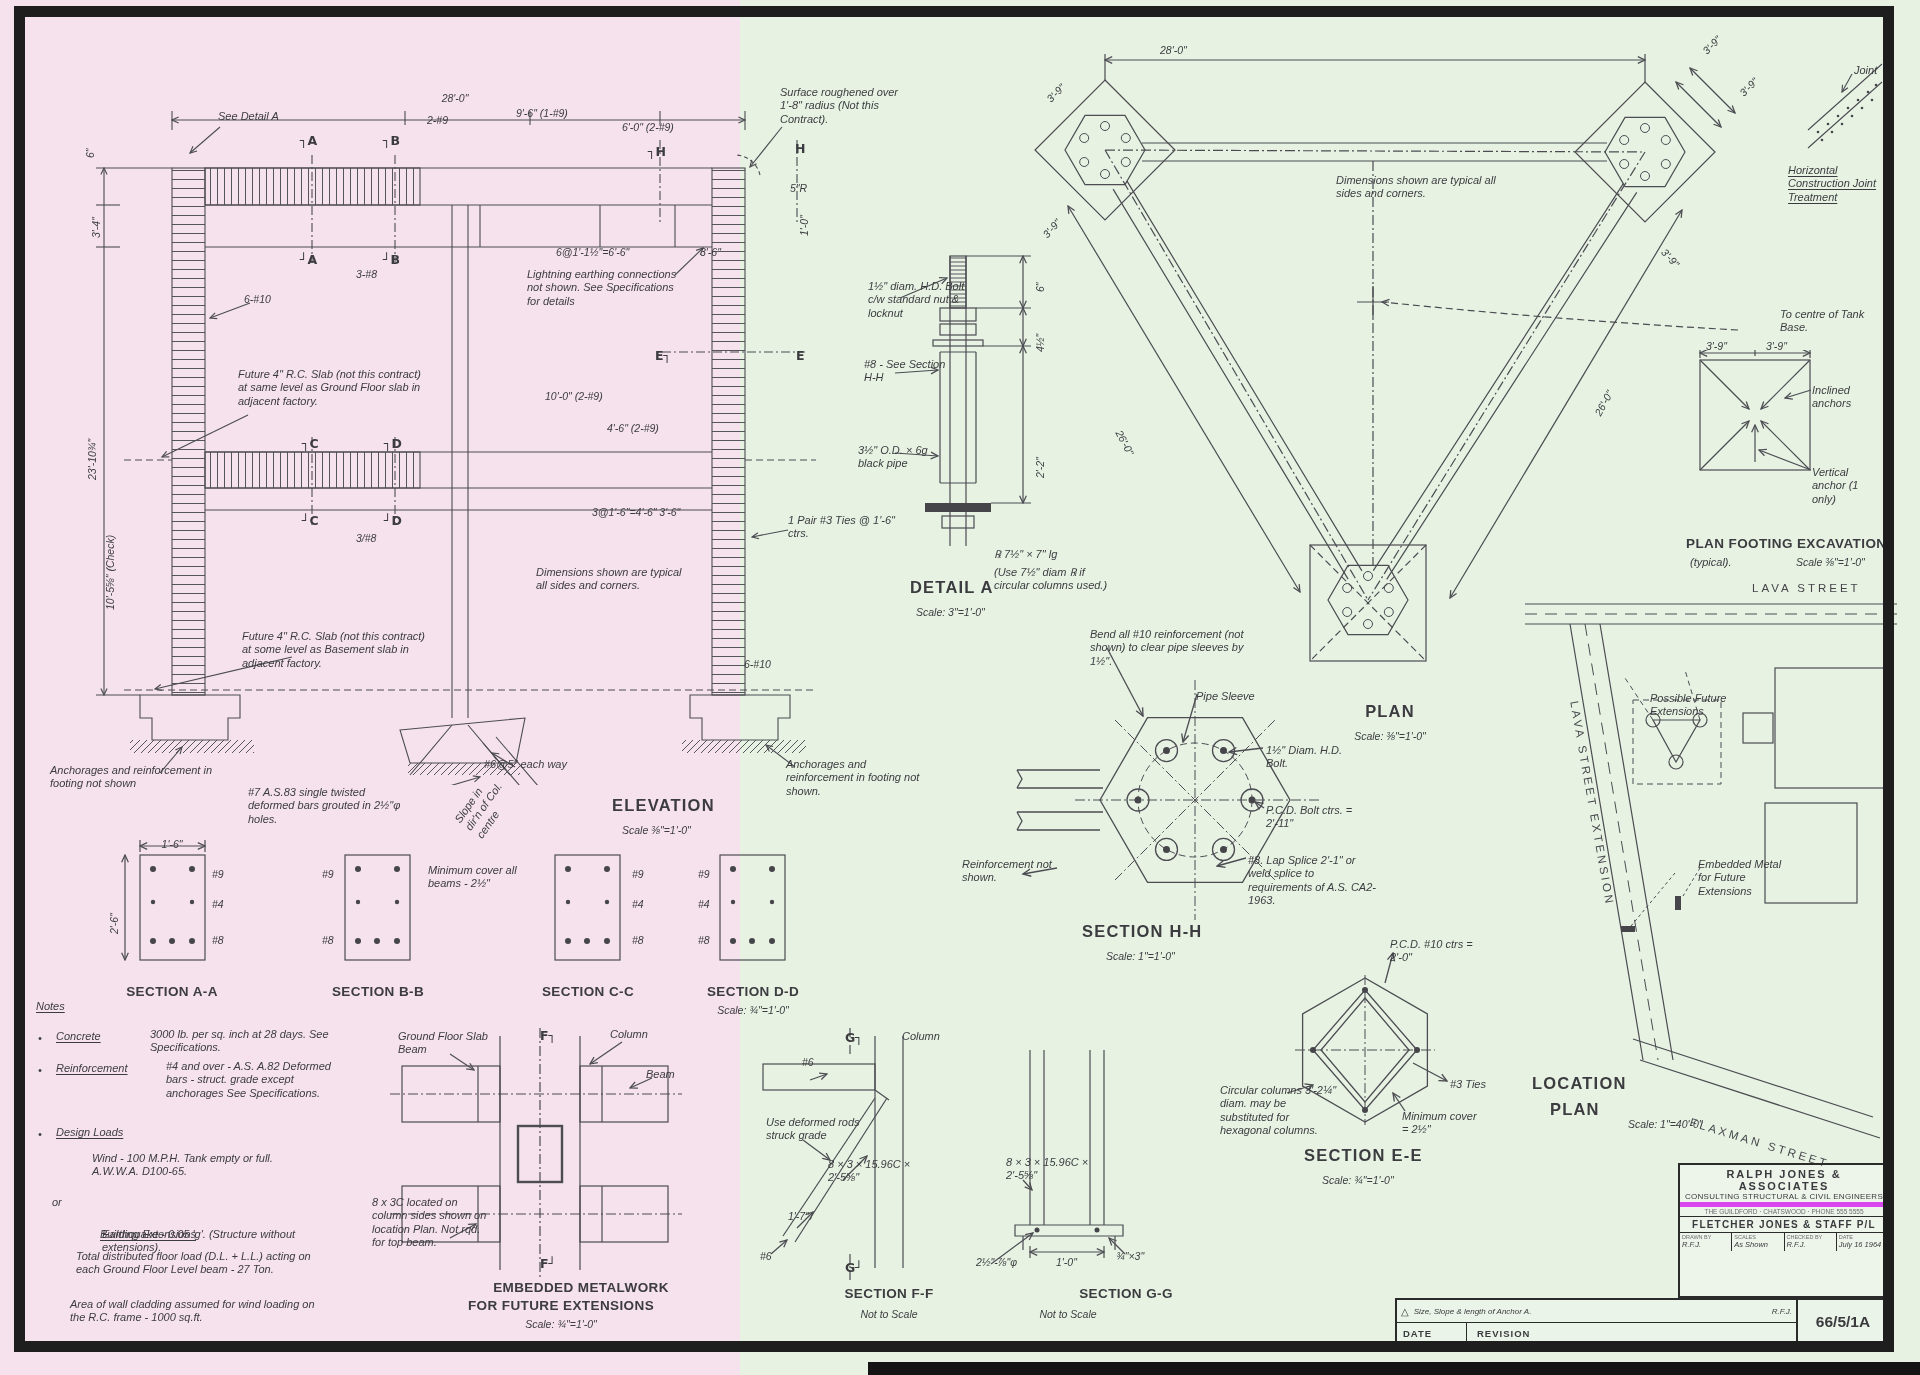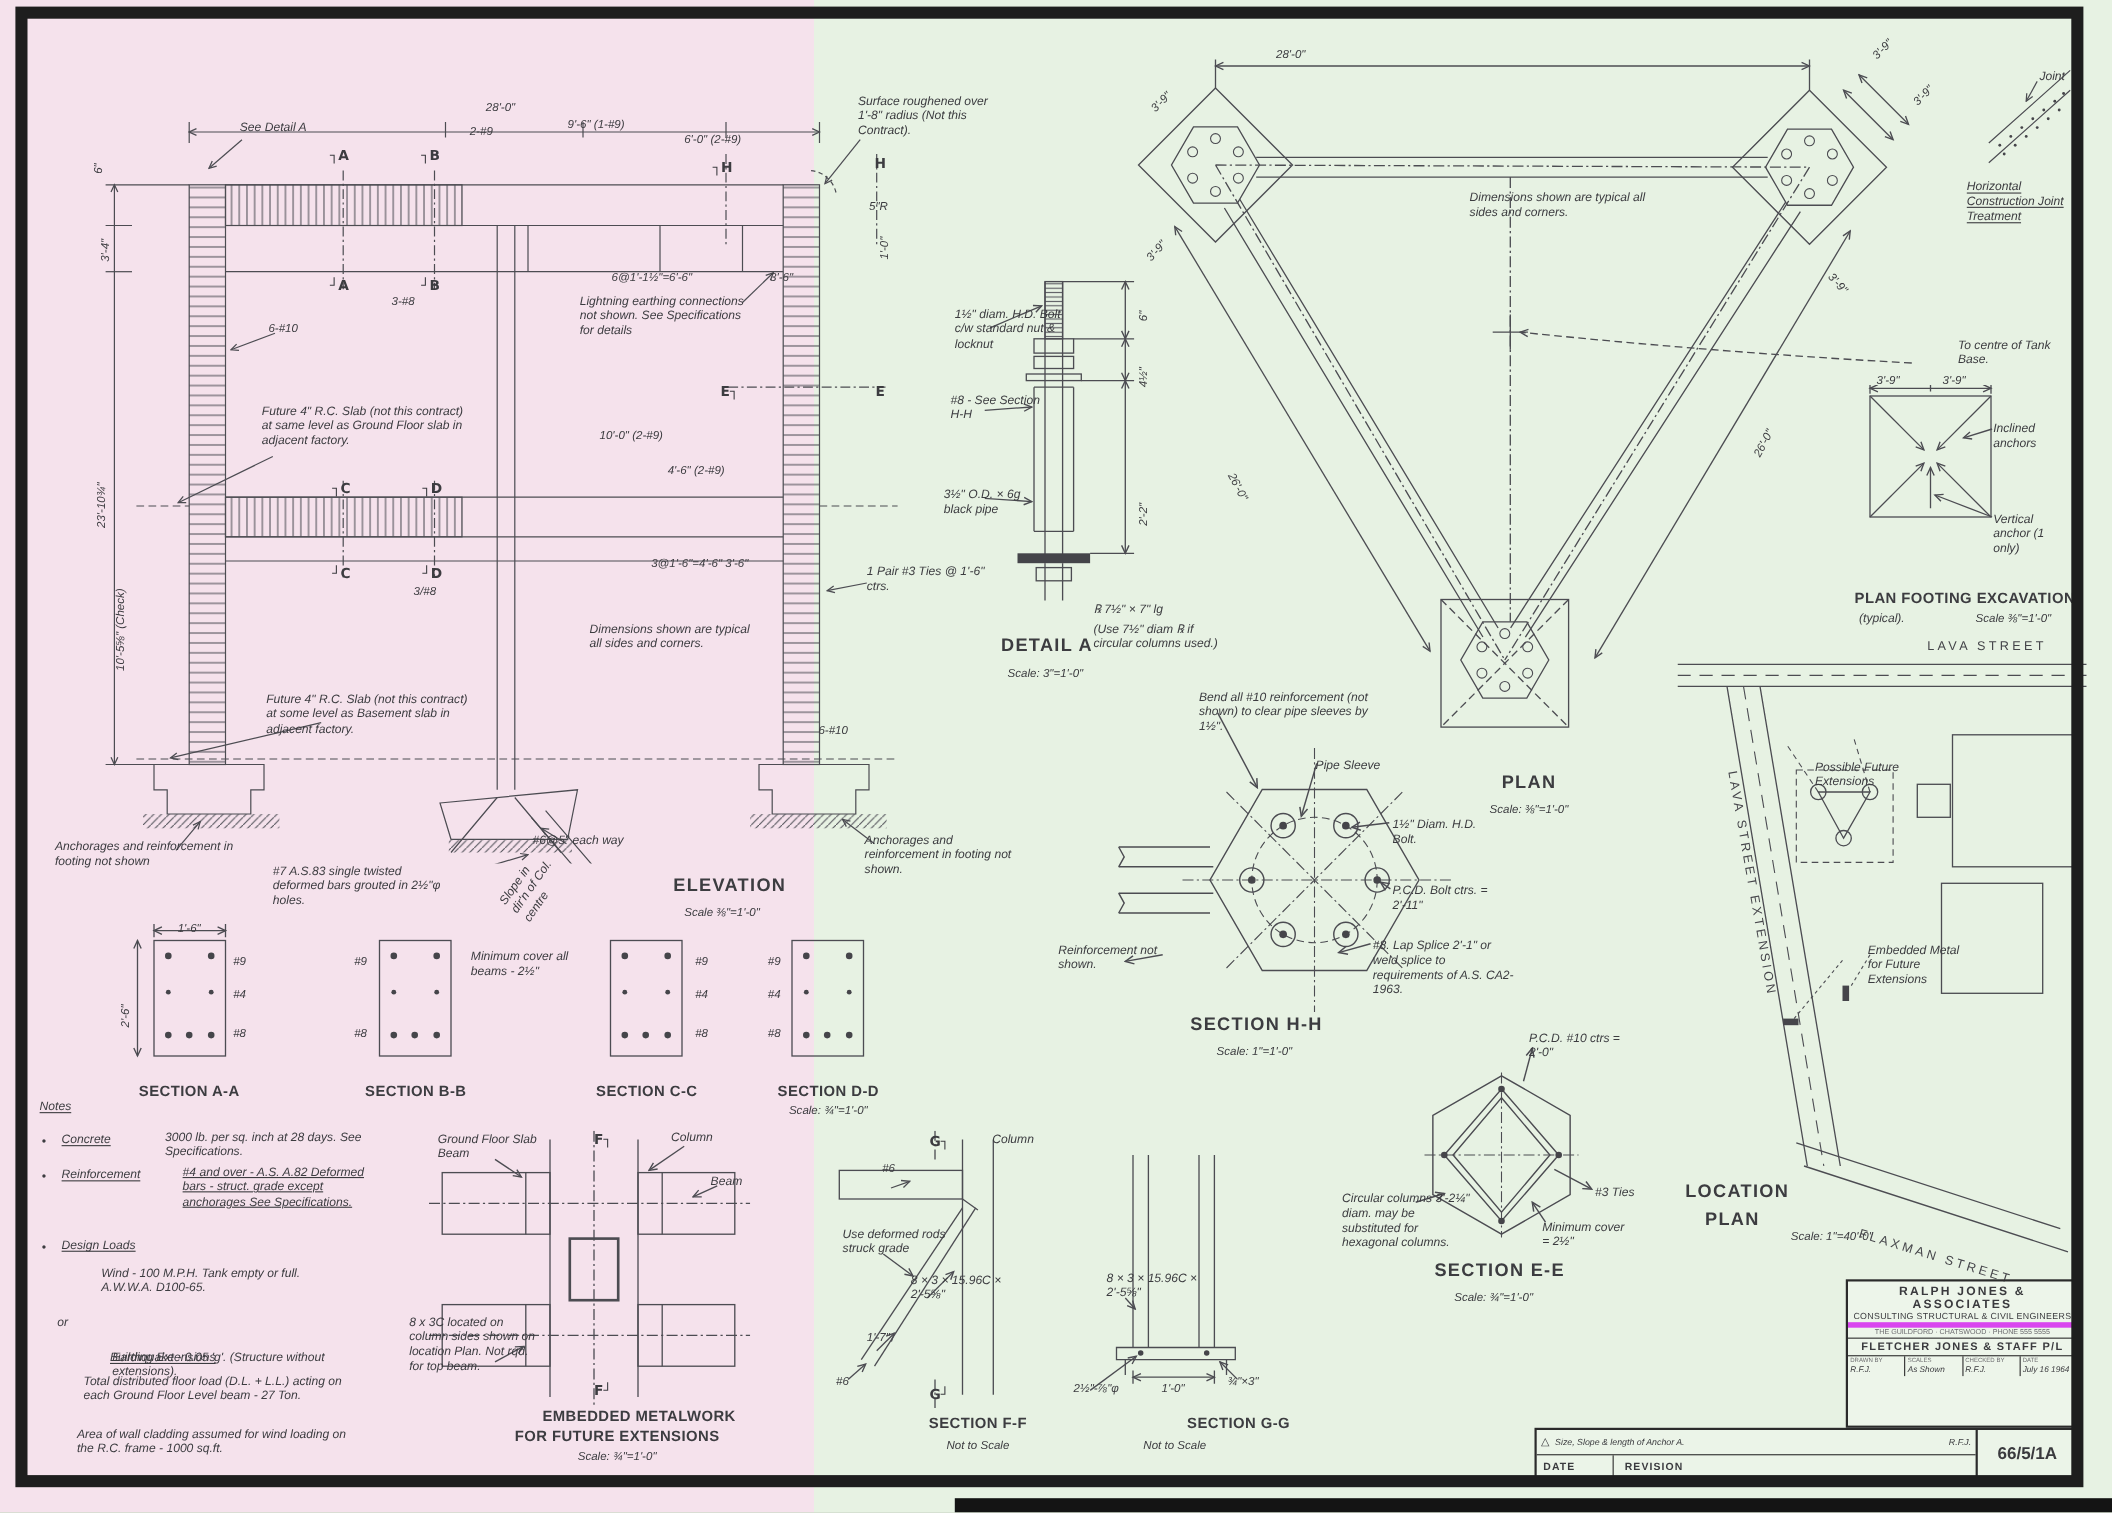--- a/index.html
+++ b/index.html
@@ -438,21 +438,21 @@
       <div class="ann note" style="left: 527px; top: 268px; width: 150px; white-space: normal;">Lightning earthing connections not shown. See Specifications for details</div>
       <div class="ann marker" style="left: 655px; top: 348px;">E┐</div>
       <div class="ann marker" style="left: 796px; top: 348px;">E</div>
       <div class="ann note" style="left: 238px; top: 368px; width: 185px; white-space: normal;">Future 4" R.C. Slab (not this contract) at same level as Ground Floor slab in adjacent factory.</div>
       <div class="ann dim" style="left: 545px; top: 390px;">10'-0" (2-#9)</div>
       <div class="ann dim" style="left: 607px; top: 422px;">4'-6" (2-#9)</div>
       <div class="ann marker" style="left: 302px; top: 436px;">┐C</div>
       <div class="ann marker" style="left: 384px; top: 436px;">┐D</div>
       <div class="ann marker" style="left: 302px; top: 513px;">┘C</div>
       <div class="ann marker" style="left: 384px; top: 513px;">┘D</div>
-      <div class="ann dim" style="left: 356px; top: 532px; margin-left: 20px;">3/#8</div>
+      <div class="ann dim" style="left: 356px; top: 532px;">3/#8</div>
       <div class="ann dim" style="left: 592px; top: 506px;">3@1'-6"=4'-6"  3'-6"</div>
       <div class="ann note" style="left: 788px; top: 514px; width: 118px; white-space: normal;">1 Pair #3 Ties @ 1'-6" ctrs.</div>
       <div class="ann note" style="left: 536px; top: 566px; width: 150px; white-space: normal;">Dimensions shown are typical all sides and corners.</div>
       <div class="ann note" style="left: 242px; top: 630px; width: 185px; white-space: normal;">Future 4" R.C. Slab (not this contract) at some level as Basement slab in adjacent factory.</div>
       <div class="ann dim" style="left: 744px; top: 658px;">6-#10</div>
       <div class="ann dim" style="left: 798px; top: 236px; transform: rotate(-90deg); transform-origin: left top;">1'-0"</div>
       <div class="ann note" style="left: 50px; top: 764px; width: 165px; white-space: normal;">Anchorages and reinforcement in footing not shown</div>
       <div class="ann note" style="left: 484px; top: 758px;">#6@5" each way</div>
       <div class="ann note" style="left: 248px; top: 786px; width: 165px; white-space: normal;">#7 A.S.83 single twisted deformed bars grouted in 2½"φ holes.</div>
       <div class="ann note" style="left: 452px; top: 818px; width: 62px; white-space: normal; transform: rotate(-55deg); transform-origin: left top;">Slope in dir'n of Col. centre</div>
@@ -477,21 +477,21 @@
       <div class="ann dim" style="left: 698px; top: 898px;">#4</div>
       <div class="ann dim" style="left: 698px; top: 934px;">#8</div>
       <div class="ann title" style="left: 753px; top: 984px; transform: translateX(-50%); transform-origin: center top;">SECTION D-D</div>
       <div class="ann subtitle" style="left: 753px; top: 1004px; transform: translateX(-50%); transform-origin: center top;">Scale: ¾"=1'-0"</div>
       <div class="ann note uline" style="left: 36px; top: 1000px;">Notes</div>
       <div class="ann note" style="left: 38px; top: 1032px;">•</div>
       <div class="ann note uline" style="left: 56px; top: 1030px;">Concrete</div>
       <div class="ann note" style="left: 150px; top: 1028px; width: 185px; white-space: normal;">3000 lb. per sq. inch at 28 days. See Specifications.</div>
       <div class="ann note" style="left: 38px; top: 1064px;">•</div>
       <div class="ann note uline" style="left: 56px; top: 1062px;">Reinforcement</div>
-      <div class="ann note" style="left: 166px; top: 1060px; width: 182px; white-space: normal; text-decoration: underline;">#4 and over - A.S. A.82 Deformed bars - struct. grade except anchorages See Specifications.</div>
+      <div class="ann note" style="left: 166px; top: 1060px; width: 182px; white-space: normal;">#4 and over - A.S. A.82 Deformed bars - struct. grade except anchorages See Specifications.</div>
       <div class="ann note" style="left: 38px; top: 1128px;">•</div>
       <div class="ann note uline" style="left: 56px; top: 1126px;">Design Loads</div>
       <div class="ann note" style="left: 92px; top: 1152px; width: 215px; white-space: normal;">Wind - 100 M.P.H.  Tank empty or full.   A.W.W.A. D100-65.</div>
       <div class="ann note" style="left: 52px; top: 1196px;">or</div>
       <div class="ann note" style="left: 102px; top: 1192px; width: 225px; white-space: normal; margin-top: 36px;">Earthquake - 0.05 'g'.  (Structure without extensions).</div>
       <div class="ann note uline" style="left: 100px; top: 1228px;">Building Extensions</div>
       <div class="ann note" style="left: 76px; top: 1250px; width: 238px; white-space: normal;">Total distributed floor load (D.L. + L.L.) acting on each Ground Floor Level beam - 27 Ton.</div>
       <div class="ann note" style="left: 70px; top: 1298px; width: 252px; white-space: normal;">Area of wall cladding assumed for wind loading on the R.C. frame - 1000 sq.ft.</div>
       <div class="ann note" style="left: 398px; top: 1030px; width: 92px; white-space: normal;">Ground Floor Slab Beam</div>
       <div class="ann marker" style="left: 540px; top: 1028px;">F┐</div>

